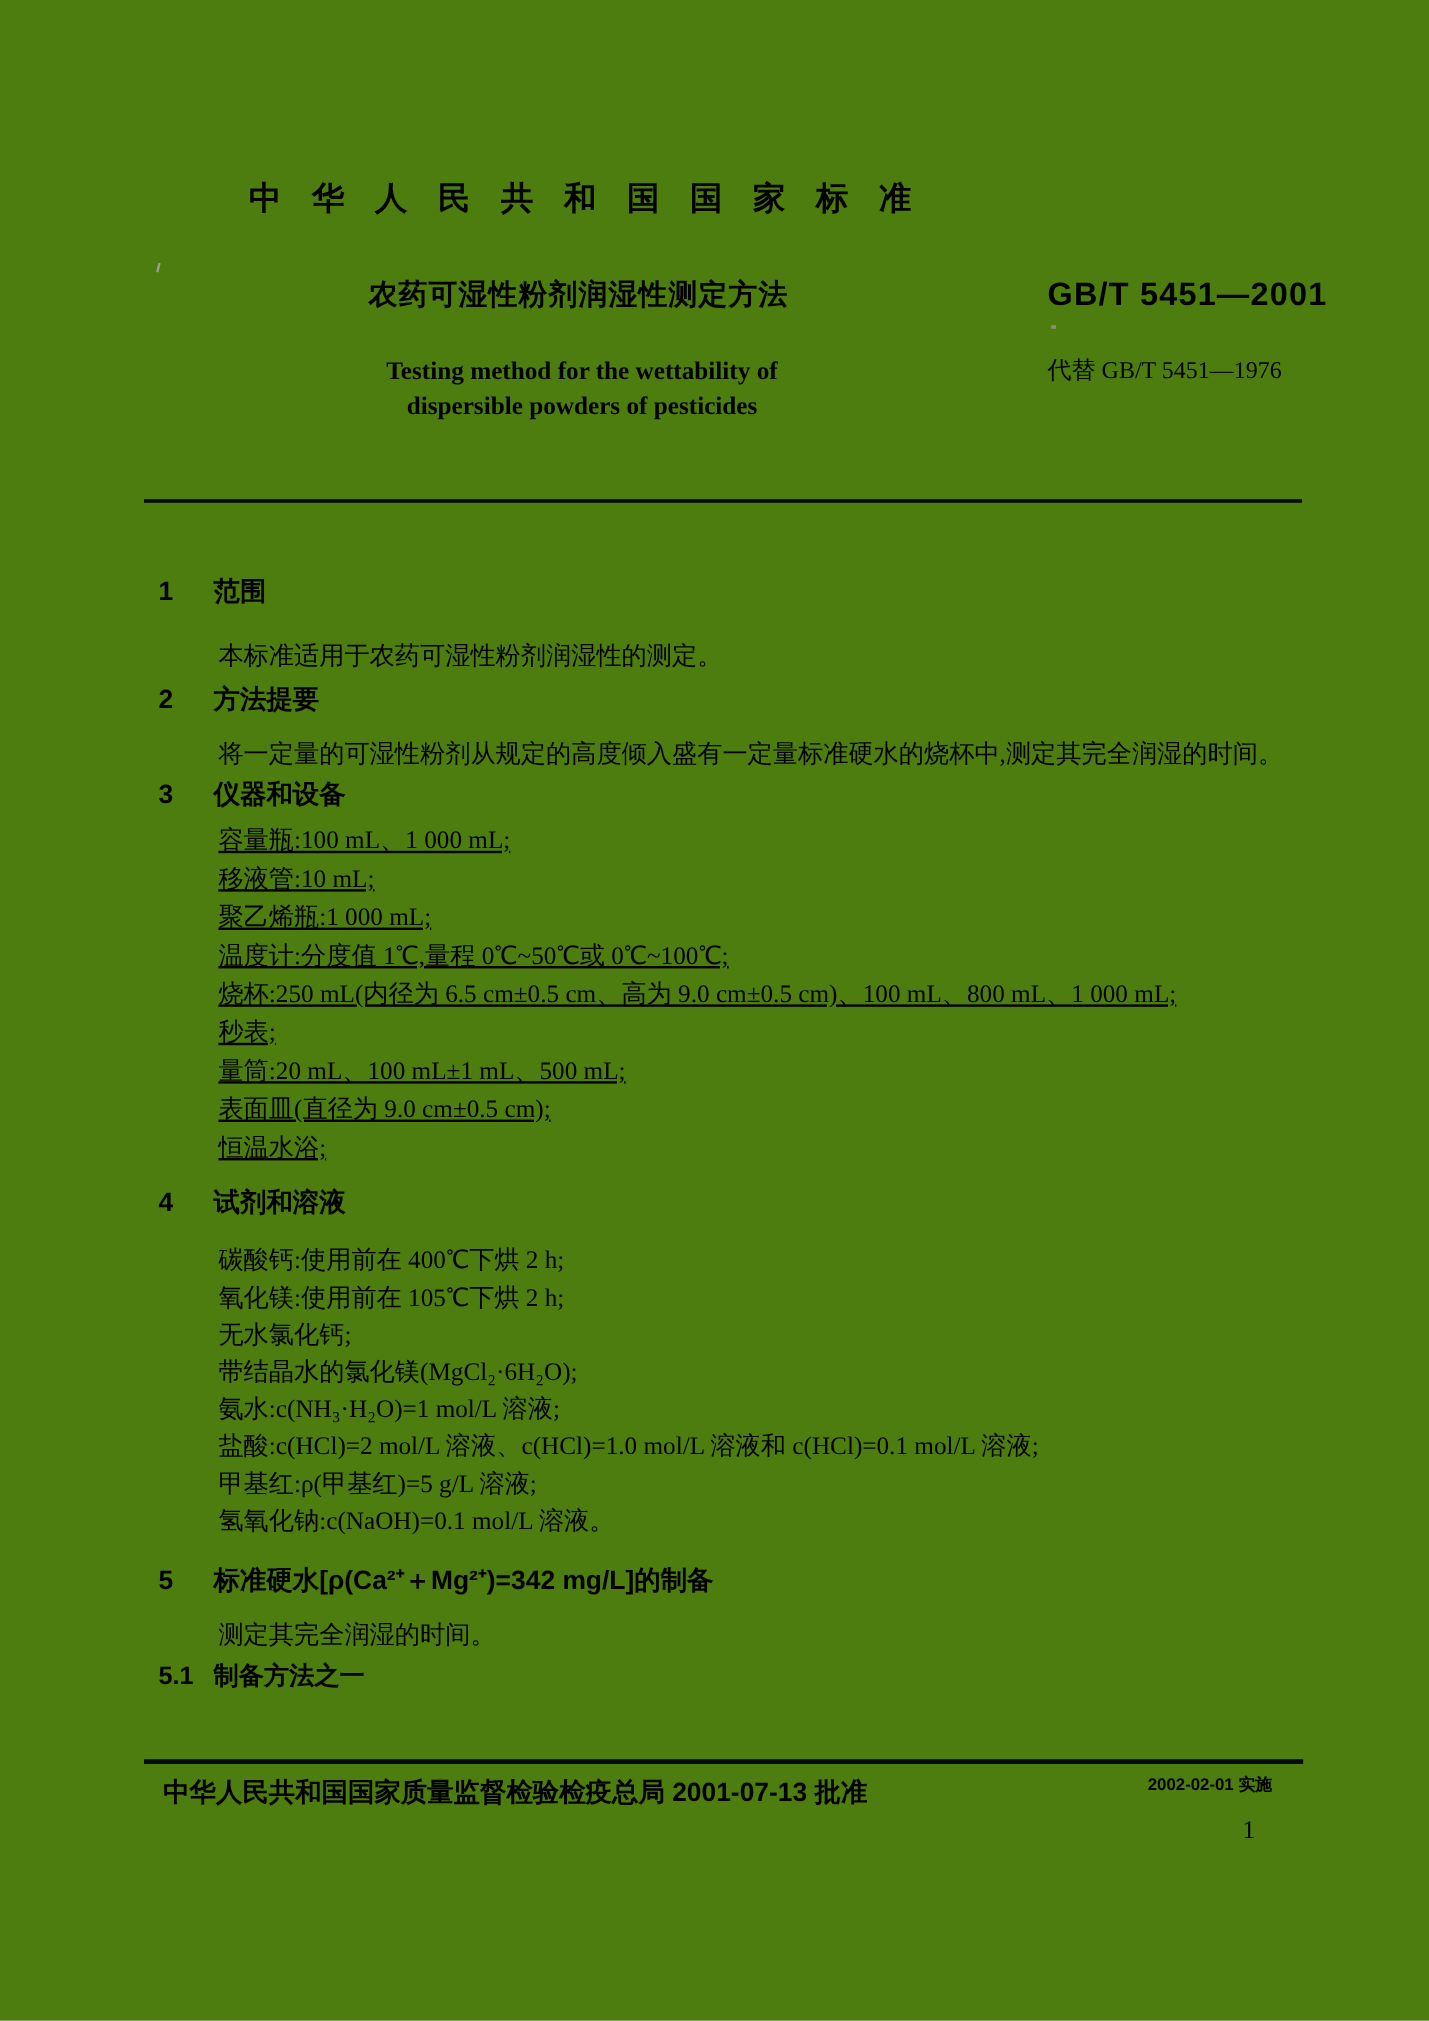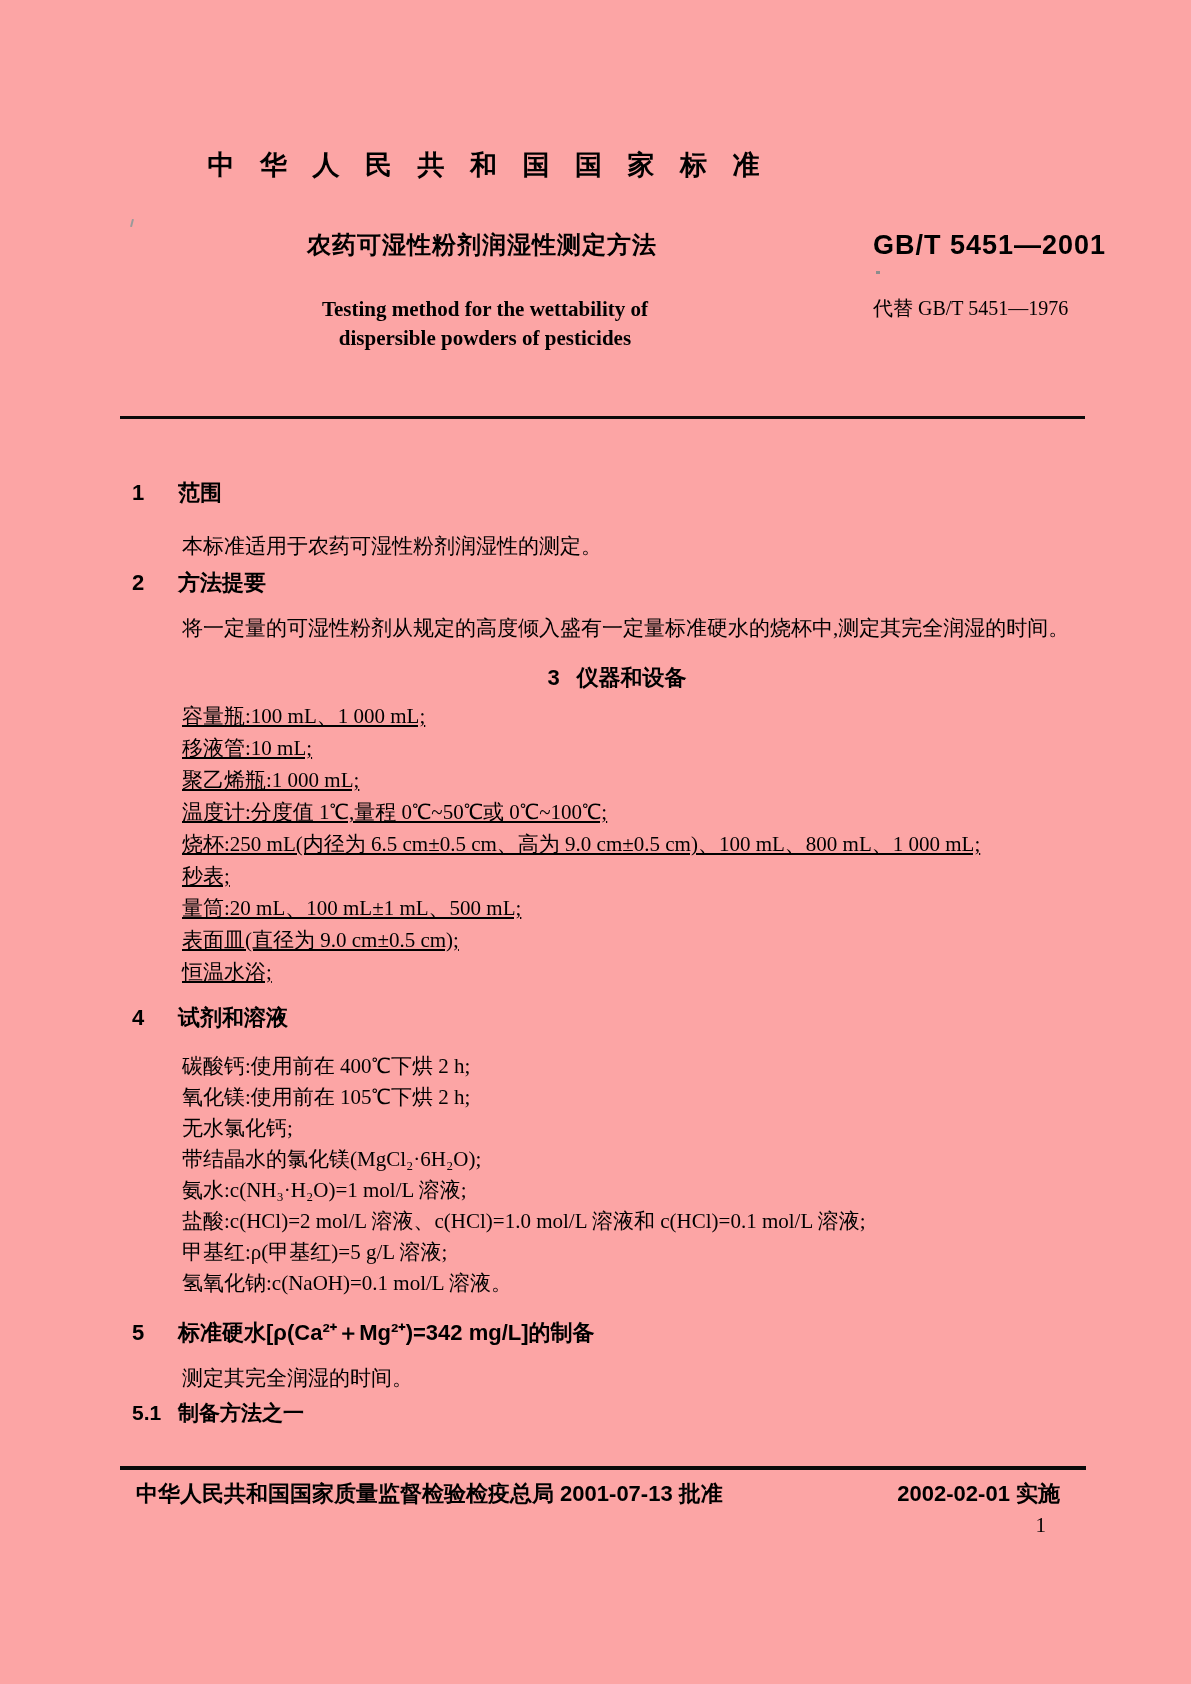--- a/index.html
+++ b/index.html
@@ -1,21 +1,21 @@
 <!DOCTYPE html>
 <html><head>
 <meta charset="utf-8">
 <style>
   html,body{margin:0;padding:0;background:#e8e8e8;}
   .page{
     position:relative;
     width:1191px;
     height:1684px;
     margin:0 auto;
-    background:#fca5a5;
+    background:#4d7c0f;
     color:#000;
     font-family:"Liberation Serif", serif;
     overflow:hidden;
   }
   
   .national-label{
     position:absolute; left:132px; top:147px; width:712px;
     text-align:center;
     font-family:"Liberation Sans", sans-serif;
     font-weight:bold; font-size:27px; letter-spacing:9px;
@@ -65,21 +65,21 @@
   .sec-num{display:inline-block; min-width:46px;}
   .body-p{
     margin:0; text-indent:50px; font-size:21px; line-height:27px;
   }
   .items{padding-left:50px;}
   .body-line{font-size:21px; white-space:nowrap;}
   .sec-0 .sec-h{margin-top:19px;}
   .sec-0 .body-p{margin-top:27px;}
   .sec-1 .sec-h{margin-top:9px;}
   .sec-1 .body-p{margin-top:19px;}
-  .sec-2 .sec-h{margin-top:22px;text-align:center;}
+  .sec-2 .sec-h{margin-top:6px;}
   .sec-2 .items{margin-top:9px;}
   .sec-2 .body-line{line-height:32px;text-decoration:underline;}
   .sec-3 .sec-h{margin-top:16px;}
   .sec-3 .items{margin-top:20px;}
   .sec-3 .body-line{line-height:31px;}
   .sec-4 .sec-h{margin-top:20px;}
   .sec-4 .body-p{margin-top:19px;}
   .sec-5 .sec-h{margin-top:7px; font-size:21px;}
   
   .rule-bottom{
@@ -87,21 +87,21 @@
     background:#0a0a0a;
   }
   .footer-approval{
     position:absolute; left:136px; top:1479px;
     font-family:"Liberation Sans", sans-serif;
     font-weight:bold; font-size:22px; white-space:nowrap;
   }
   .footer-impl{
     position:absolute; right:131px; top:1479px;
     font-family:"Liberation Sans", sans-serif;
-    font-weight:bold; font-size:22px; white-space:nowrap;
+    font-weight:bold; font-size:14px; white-space:nowrap;
   }
   .page-num{
     position:absolute; right:145px; top:1513px;
     font-size:21px;
   }
   
   .artifact-tick{
     position:absolute; left:131px; top:219px; width:2px; height:8px;
     background:#9a9a9a; transform:rotate(14deg);
   }

